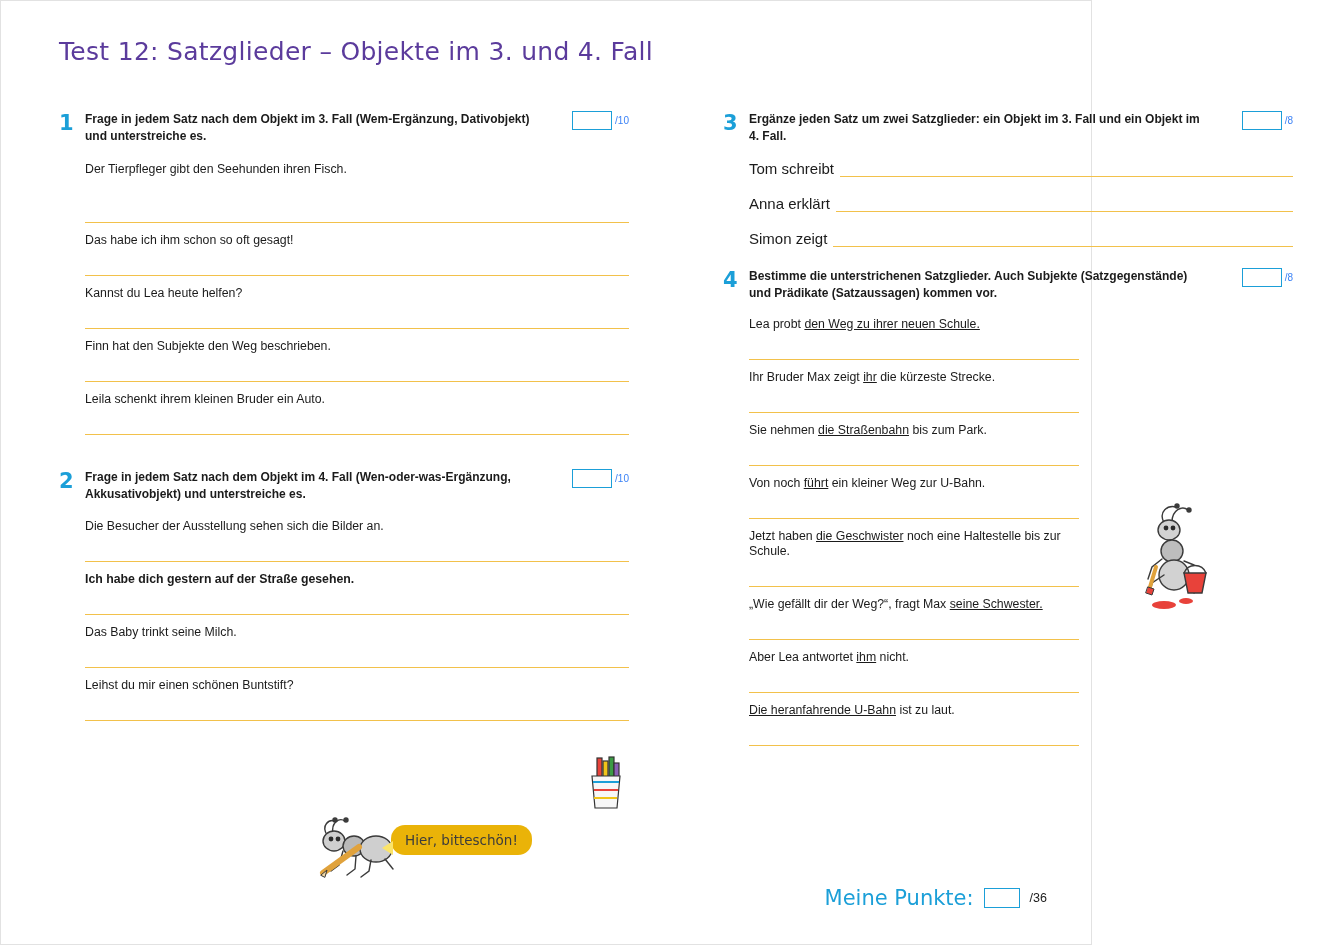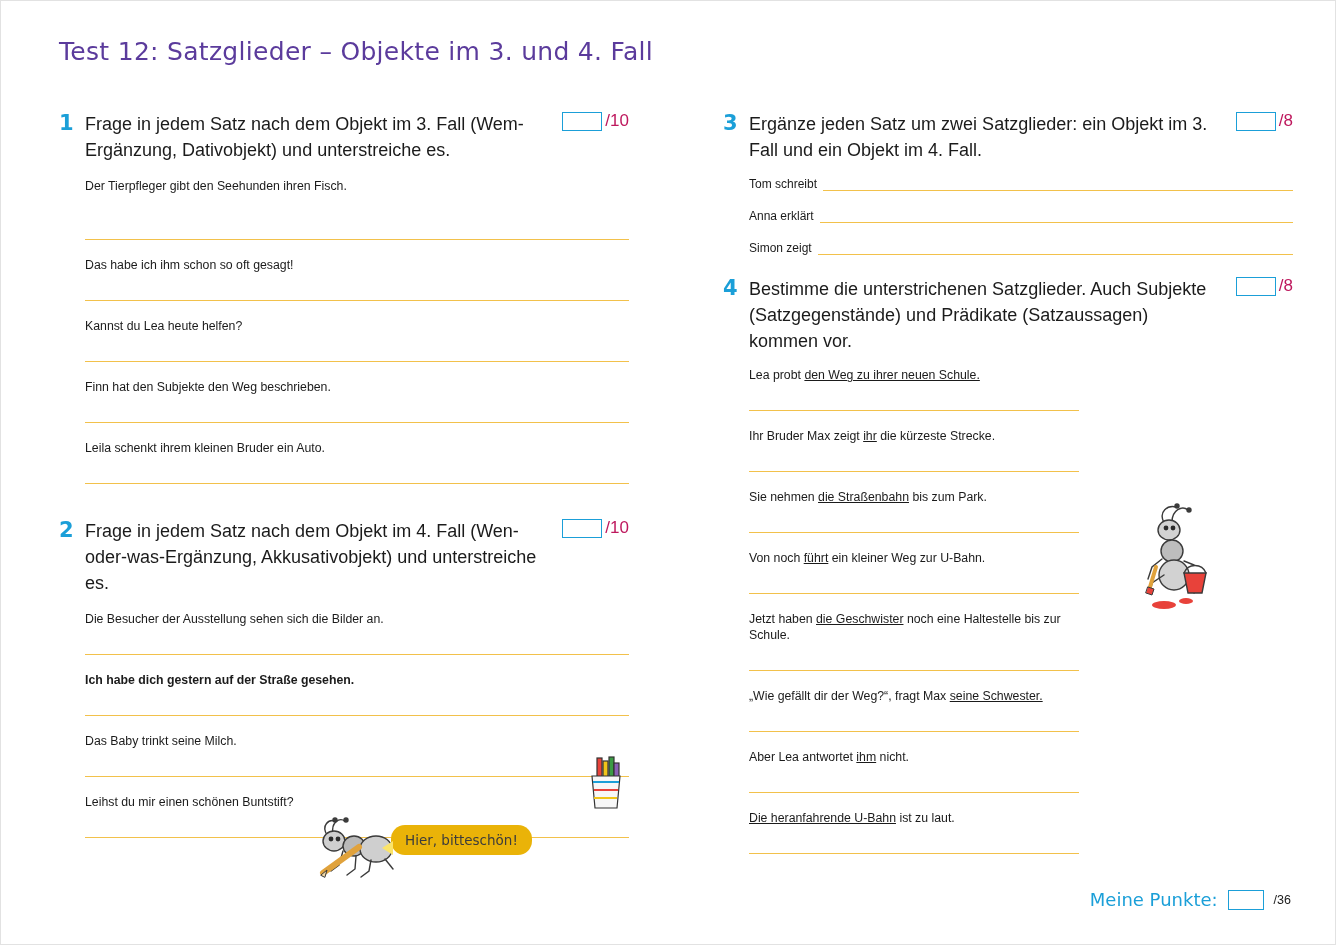--- a/index.html
+++ b/index.html
@@ -8,21 +8,21 @@
   }
   body {
     width: 1336px;
     height: 945px;
     background: #ffffff;
     font-family: "Liberation Sans", sans-serif;
     overflow: hidden;
   }
   .page {
     position: relative;
-    width: 1336px;
+    width: 1092px;
     height: 945px;
     box-sizing: border-box;
     border: 1px solid #e2e2e2;
     background: #ffffff;
   }
 
   
   .page-title {
     position: absolute;
     left: 58px;
@@ -59,53 +59,52 @@
     top: 2px;
     font-family: "DejaVu Sans", sans-serif;
     font-size: 21px;
     font-weight: bold;
     color: #1b9fd8;
     line-height: 1;
   }
   .ex-instruction {
     margin-left: 26px;
     margin-right: 84px;
-    font-size: 18px;
-    font-weight: normal;
+    font-size: 12px;
+    font-weight: bold;
     color: #1b1b1b;
     line-height: 1.45;
   }
   .points-box {
     position: absolute;
     right: 0px;
     top: 0px;
     display: flex;
     align-items: center;
     gap: 3px;
   }
   .points-field {
     width: 40px;
     height: 19px;
     border: 1.6px solid #1b9fd8;
     background: #ffffff;
     box-sizing: border-box;
   }
   .points-label {
-    font-size: 17px;
-    color: #be185d;
+    font-size: 10px;
+    color: #3b82f6;
   }
 
   
   .items {
     margin-left: 26px;
     margin-top: 16px;
   }
   .item {
     position: relative;
-    margin-top: 8px;
   }
   .item-text {
     font-size: 12.3px;
     color: #1b1b1b;
     line-height: 1.3;
     padding-bottom: 4px;
   }
   .rule {
     border-bottom: 1.4px solid #f2c14b;
     height: 0;
@@ -117,21 +116,21 @@
   .items-compact {
     margin-left: 26px;
     margin-top: 14px;
   }
   .compact-row {
     display: flex;
     align-items: flex-end;
     margin-bottom: 15px;
   }
   .compact-label {
-    font-size: 12px;
+    font-size: 15px;
     color: #1b1b1b;
     white-space: nowrap;
     padding-right: 6px;
     padding-bottom: 3px;
   }
   .compact-rule {
     flex: 1 1 auto;
     border-bottom: 1.4px solid #f2c14b;
     height: 0;
     margin-bottom: 3px;
@@ -143,21 +142,21 @@
   .total {
     position: absolute;
     right: 44px;
     bottom: 34px;
     display: flex;
     align-items: center;
     gap: 10px;
   }
   .total-label {
     font-family: "DejaVu Sans", sans-serif;
-    font-size: 18px;
+    font-size: 21px;
     color: #1b9fd8;
   }
   .total-field {
     width: 36px;
     height: 20px;
     border: 1.6px solid #1b9fd8;
     background: #ffffff;
     box-sizing: border-box;
   }
   .total-points {

